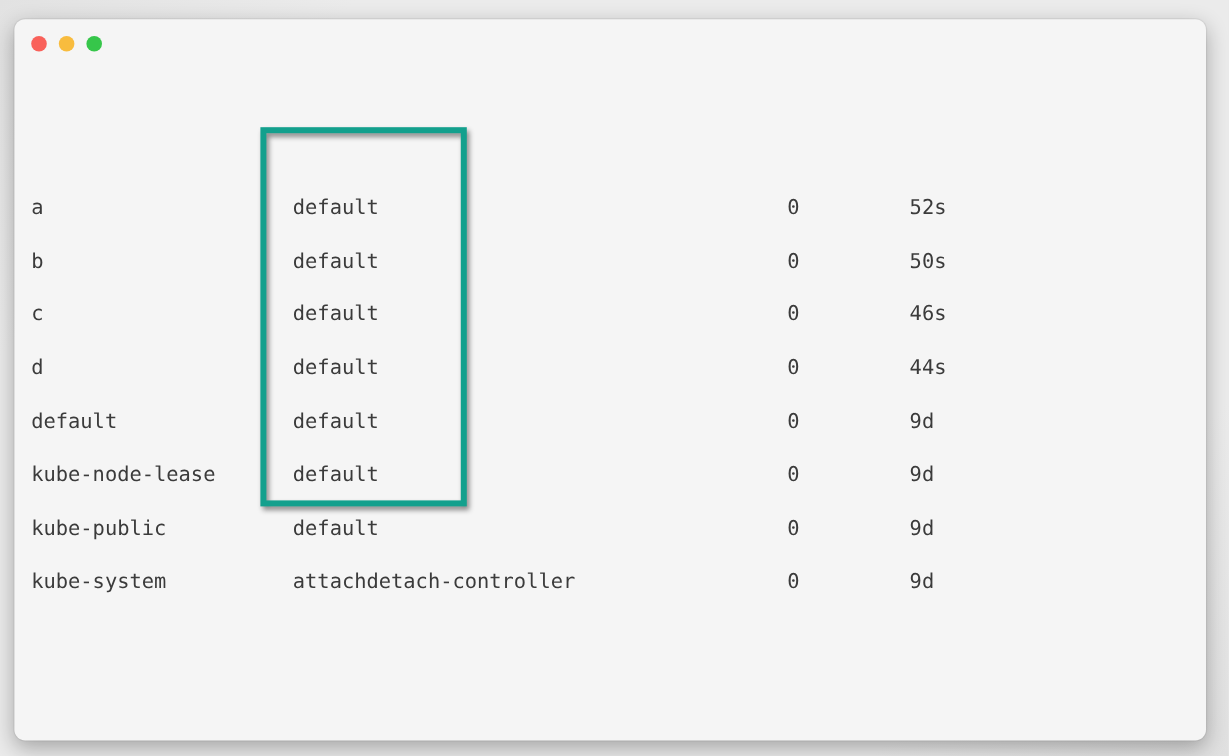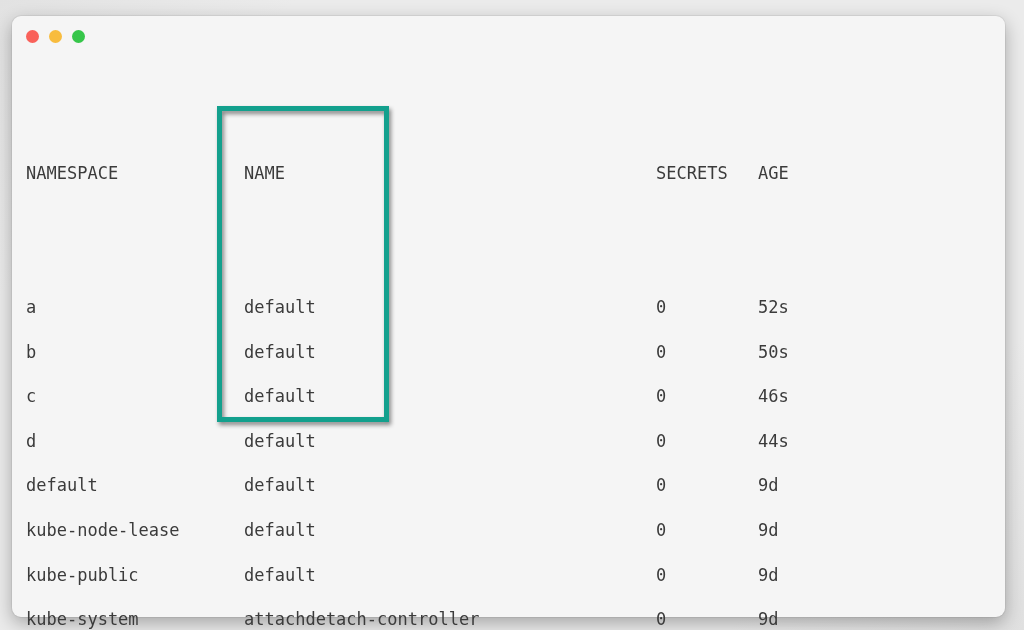--- a/index.html
+++ b/index.html
@@ -75,25 +75,19 @@
 <div class="stage">
   <div class="window">
 
     <div class="traffic-lights">
       <div class="traffic-dot" style="background: rgb(249, 97, 90);"></div>
       <div class="traffic-dot" style="background: rgb(248, 188, 62);"></div>
       <div class="traffic-dot" style="background: rgb(54, 198, 74);"></div>
     </div>
 
     <div class="term-table">
-      <div class="row header-row">
-        <span class="cell">NAMESPACE</span>
-        <span class="cell">NAME</span>
-        <span class="cell">SECRETS</span>
-        <span class="cell">AGE</span>
-      </div>
       <div id="table-body"><div class="row"><span class="cell">a</span><span class="cell">default</span><span class="cell">0</span><span class="cell">52s</span></div><div class="row"><span class="cell">b</span><span class="cell">default</span><span class="cell">0</span><span class="cell">50s</span></div><div class="row"><span class="cell">c</span><span class="cell">default</span><span class="cell">0</span><span class="cell">46s</span></div><div class="row"><span class="cell">d</span><span class="cell">default</span><span class="cell">0</span><span class="cell">44s</span></div><div class="row"><span class="cell">default</span><span class="cell">default</span><span class="cell">0</span><span class="cell">9d</span></div><div class="row"><span class="cell">kube-node-lease</span><span class="cell">default</span><span class="cell">0</span><span class="cell">9d</span></div><div class="row"><span class="cell">kube-public</span><span class="cell">default</span><span class="cell">0</span><span class="cell">9d</span></div><div class="row"><span class="cell">kube-system</span><span class="cell">attachdetach-controller</span><span class="cell">0</span><span class="cell">9d</span></div></div>
     </div>
 
     <div class="highlight-rect" style="border-color: rgb(19, 160, 141);"></div>
 
   </div>
 </div>
 
 </body></html>

